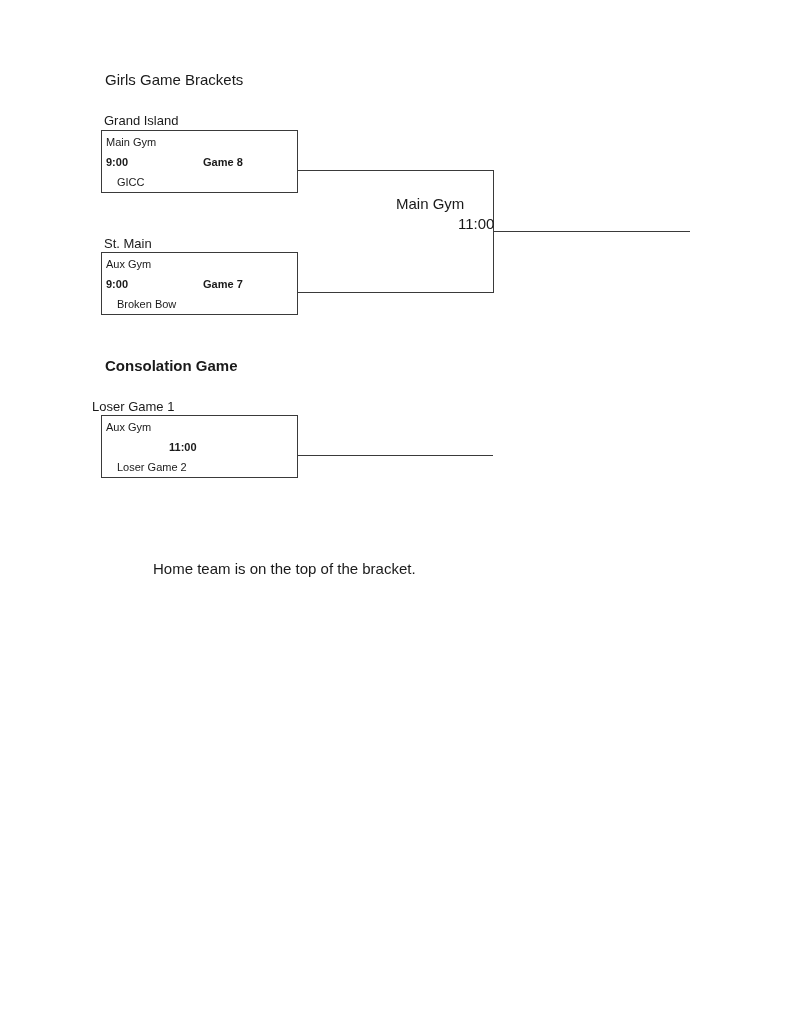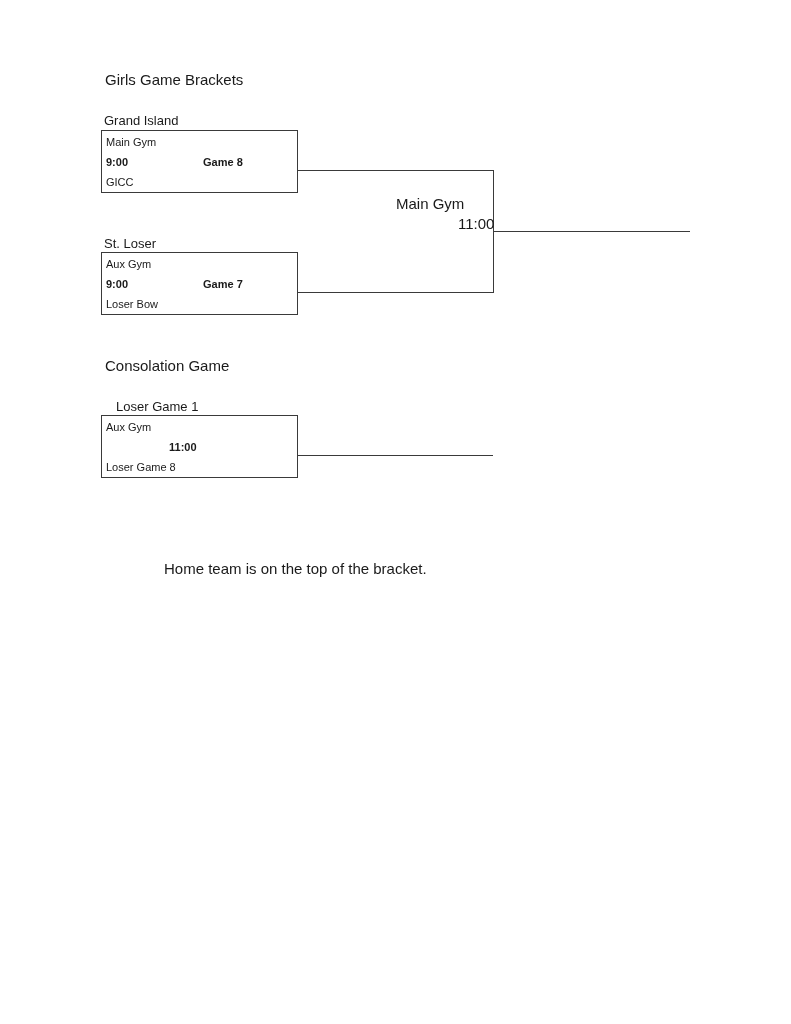--- a/index.html
+++ b/index.html
@@ -21,40 +21,40 @@
   }
 
   
   .txt {
     position: absolute;
     font-size: 15px;
     line-height: 13px;
     white-space: nowrap;
     color: #1a1a1a;
   }
-  .txt.bold { font-weight: normal; }
+  .txt.bold { font-weight: bold; }
 
   
   .game-box {
     position: absolute;
     border: 1px solid #3a3a3a;
     box-sizing: border-box;
     background: transparent;
   }
   .game-box .row {
     position: absolute;
     left: 4px;
     font-size: 11px;
     line-height: 13px;
     white-space: nowrap;
     color: #1a1a1a;
   }
   .game-box .row.r1 { top: 5px; }
   .game-box .row.r2 { top: 25px; font-weight: bold; }
-  .game-box .row.r3 { top: 45px; }
+  .game-box .row.r3 { top: 45px; margin-left: 11px; }
   .game-box .row .gamelabel {
     position: absolute;
     left: 97px;
     top: 0;
   }
   .game-box .row .timeindent {
     position: absolute;
     left: 63px;
     top: 0;
   }
@@ -91,51 +91,51 @@
 
   <div class="game-box" style="left:101px; top:130px; width:197px; height:63px;">
     <div class="row r1">Main Gym</div>
     <div class="row r2">9:00</div>
     <div class="row r2">
       <span class="gamelabel">Game 8</span>
     </div>
     <div class="row r3">GICC</div>
   </div>
 
-  <div class="box-toplabel" style="left:104px; top:237px;">St. Loser</div>
+  <div class="box-toplabel" style="left:104px; top:237px;">St. Main</div>
 
   <div class="game-box" style="left:101px; top:252px; width:197px; height:63px;">
     <div class="row r1">Aux Gym</div>
     <div class="row r2">9:00</div>
     <div class="row r2">
       <span class="gamelabel">Game 7</span>
     </div>
-    <div class="row r3">Loser Bow</div>
+    <div class="row r3">Broken Bow</div>
   </div>
 
   <div class="hline" style="left:297px; top:170px; width:196px;"></div>
 
   <div class="hline" style="left:297px; top:292px; width:196px;"></div>
 
   <div class="vline" style="left:493px; top:170px; height:123px;"></div>
 
   <div class="hline" style="left:493px; top:231px; width:197px;"></div>
 
   <div class="txt" style="left:396px; top:197px;">Main Gym</div>
   <div class="txt" style="left:458px; top:217px;">11:00</div>
 
   <div class="txt bold" style="left:105px; top:359px;">Consolation Game</div>
 
-  <div class="box-toplabel" style="left:116px; top:400px;">Loser Game 1</div>
+  <div class="box-toplabel" style="left:92px; top:400px;">Loser Game 1</div>
 
   <div class="game-box" style="left:101px; top:415px; width:197px; height:63px;">
     <div class="row r1">Aux Gym</div>
     <div class="row r2">
       <span class="timeindent">11:00</span>
     </div>
-    <div class="row r3">Loser Game 8</div>
+    <div class="row r3">Loser Game 2</div>
   </div>
 
   <div class="hline" style="left:297px; top:455px; width:196px;"></div>
 
-  <div class="txt" style="left:116px; top:562px;padding-left:48px;">Home team is on the top of the bracket.</div>
+  <div class="txt" style="left:105px; top:562px;padding-left:48px;">Home team is on the top of the bracket.</div>
 
 </div>
 
 </body></html>

